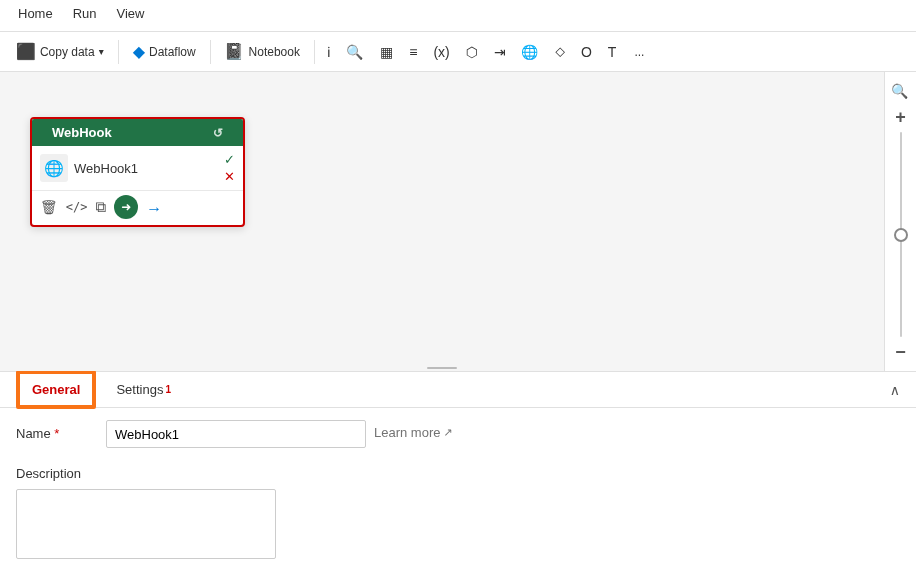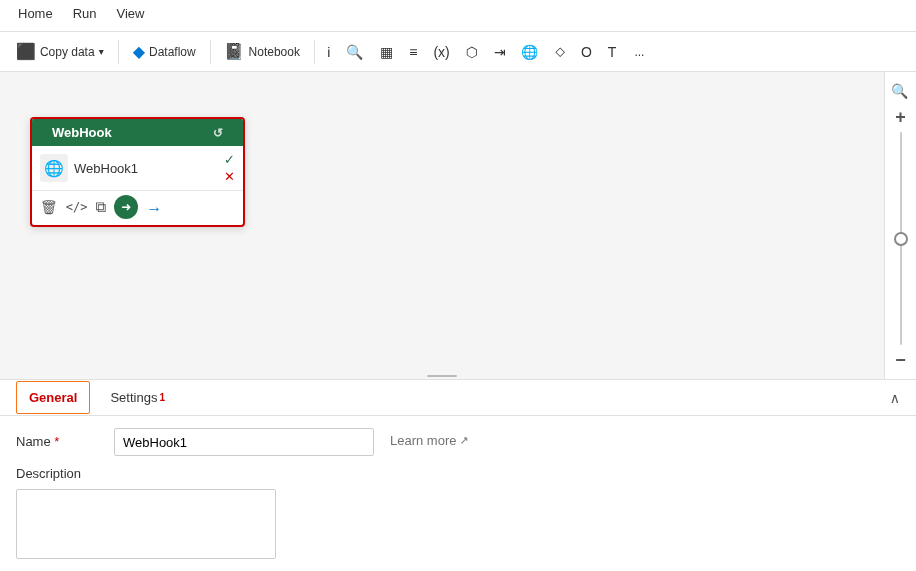--- a/index.html
+++ b/index.html
@@ -125,34 +125,34 @@
 
     <div style="position:absolute; bottom:0; left:0; right:32px; height:6px; display:flex; align-items:center; justify-content:center; cursor:row-resize;">
       <div style="width:30px; height:2px; background:#bbb; border-radius:1px;"></div>
     </div>
   </div>
 
   <div style="border-top:1px solid #e0e0e0; background:#fff;">
 
     <div style="display:flex; align-items:center; justify-content:space-between; border-bottom:1px solid #e0e0e0; padding:0 16px; height:36px;">
       <div style="display:flex; align-items:center;">
-        <div style="padding:8px 12px; cursor:pointer; font-size:13px; color:#cc0000; border-bottom:2px solid #cc0000; font-weight:600; border:1px solid #f97316; border-radius:2px; margin-right:8px;text-align:center;">
+        <div style="padding:8px 12px; cursor:pointer; font-size:13px; color:#cc0000; border-bottom:2px solid #cc0000; font-weight:600; border:4px solid #f97316; border-radius:2px; margin-right:8px;text-align:center;">
           <span>General</span>
         </div>
         <div style="padding:8px 12px; cursor:pointer; font-size:13px; color:#333; display:flex; align-items:center; gap:2px;">
           <span>Settings</span>
           <span style="font-size:10px; color:#cc0000; font-weight:bold;">1</span>
         </div>
       </div>
       <span style="font-size:14px; color:#555; cursor:pointer;">∧</span>
     </div>
 
     <div style="padding:12px 16px;">
 
-      <div style="display:flex; align-items:flex-start; gap:8px; margin-bottom:4px;">
+      <div style="display:flex; align-items:flex-start; margin-bottom:12px;">
         <div style="width:90px; font-size:13px; color:#333; padding-top:6px; flex-shrink:0;">
           <span>Name</span>
           <span style="color:#cc0000;">*</span>
         </div>
         <input type="text" class="form-input" value="WebHook1" style="">
         <a class="learn-more" href="#" style="color:#737373; font-size:13px; text-decoration:none; display:flex; align-items:center; gap:3px; padding-top:5px;">
           <span>Learn more</span>
           <span style="font-size:11px;">↗</span>
         </a>
       </div>

